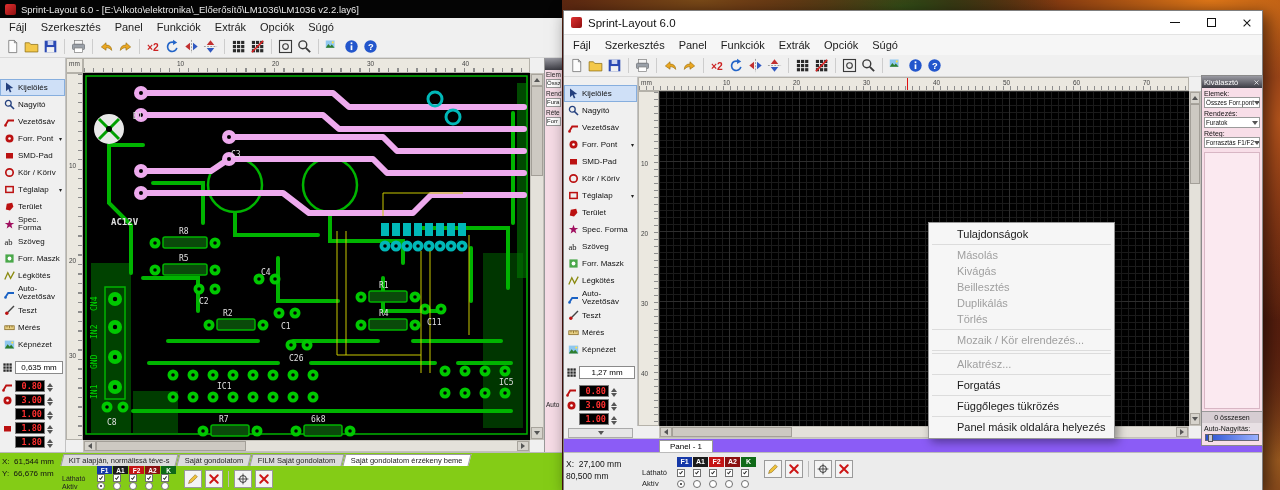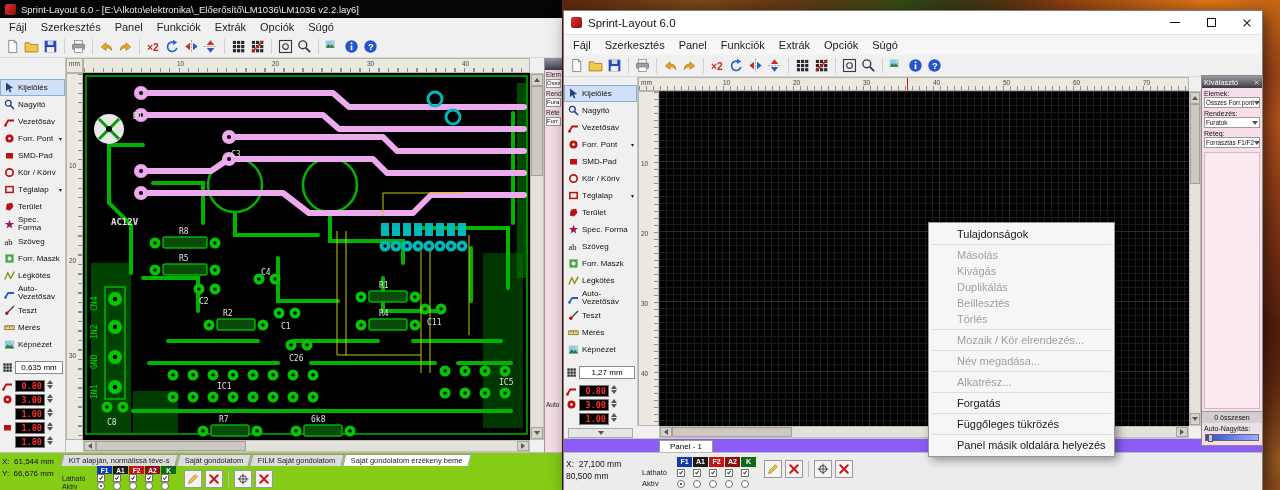--- a/index.html
+++ b/index.html
@@ -33,21 +33,21 @@
 .bgwin .toolpanel{left:0;top:58px;width:66px;height:394px;padding-top:21px}
 .fgwin .toolpanel{left:0;top:66px;width:74px;height:349px;padding-top:8px}
 .tool{display:flex;align-items:center;gap:3px;min-height:17px;padding:0 2px 0 3px;font-size:8px;line-height:8px;color:#101010;border:1px solid transparent}
 .tool span{white-space:normal}
 .tool.sel{background:#cfe0f7;border-color:#86aede}
 .tool svg{width:11px;height:11px;flex:0 0 auto}
 .dd{margin-left:auto;font-size:6px;color:#222}
 .gridrow{display:flex;align-items:center;gap:2px;margin:8px 2px 6px}
 .gridrow svg{width:11px;height:11px;flex:0 0 auto}
 .gridbox{flex:1;background:#fff;border:1px solid #8a8a8a;font-size:8px;padding:1px 0;text-align:center;white-space:nowrap}
-.spinrow{display:flex;align-items:flex-start;gap:2px;margin:2px 2px 0}
+.spinrow{display:flex;align-items:flex-end;gap:2px;margin:2px 2px 0}
 .spinrow svg{width:11px;height:11px;flex:0 0 auto}
 .spin-ph{width:11px;height:11px;flex:0 0 auto}
 .spin{background:#000;color:#ff3030;font:bold 8.5px "DejaVu Sans Mono",monospace;border:1px solid #7a7a7a;padding:0 2px;min-width:30px;text-align:right;height:12px;line-height:10px}
 .ud{display:flex;flex-direction:column;gap:1px}
 .tri{width:0;height:0;border:3px solid transparent;display:inline-block}
 .tri.u{border-bottom:4px solid #555;border-top:none}
 .tri.d{border-top:4px solid #555;border-bottom:none}
 .tri.l{border-right:4px solid #555;border-left:none}
 .tri.r{border-left:4px solid #555;border-right:none}
 .ddrow{margin:3px 4px;height:10px;background:#e6e6e6;border:1px solid #aaa;display:flex;align-items:center;justify-content:center}
@@ -1220,27 +1220,26 @@
           <span class="szthumb"></span>
         </div>
     </div>
   </div>
 
   <div class="ctx">
     <div class="mi">Tulajdonságok</div>
     <div class="msep"></div>
     <div class="mi dis">Másolás</div>
     <div class="mi dis">Kivágás</div>
+    <div class="mi dis">Beillesztés</div>
     <div class="mi dis">Duplikálás</div>
-    <div class="mi dis">Beillesztés</div>
     <div class="mi dis">Törlés</div>
     <div class="msep"></div>
     <div class="mi dis">Mozaik / Kör elrendezés...</div>
     <div class="msep"></div>
-    <div class="mi dis">Név megadása...</div>
     <div class="msep"></div>
     <div class="mi dis">Alkatrész...</div>
     <div class="msep"></div>
     <div class="mi">Forgatás</div>
     <div class="msep"></div>
     <div class="mi">Függőleges tükrözés</div>
     <div class="msep"></div>
     <div class="mi">Panel másik oldalára helyezés</div>
   </div>
 </div>

